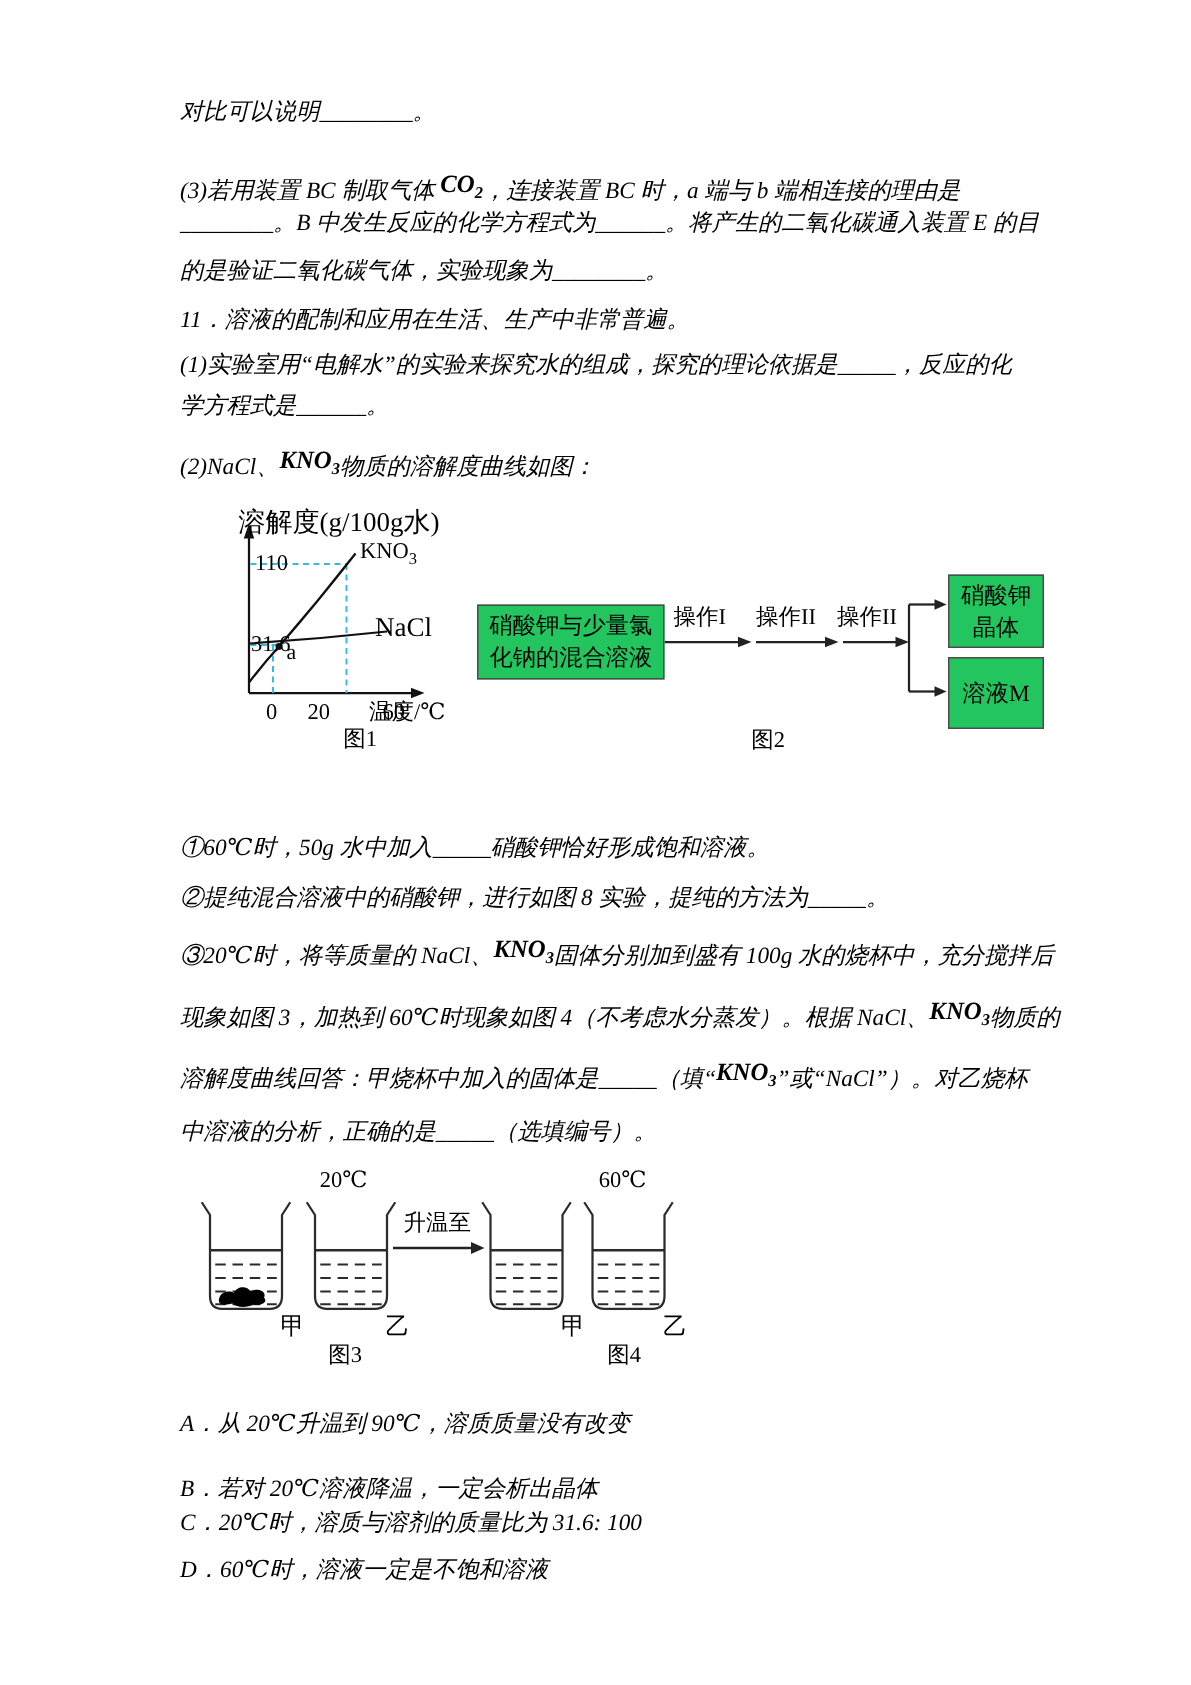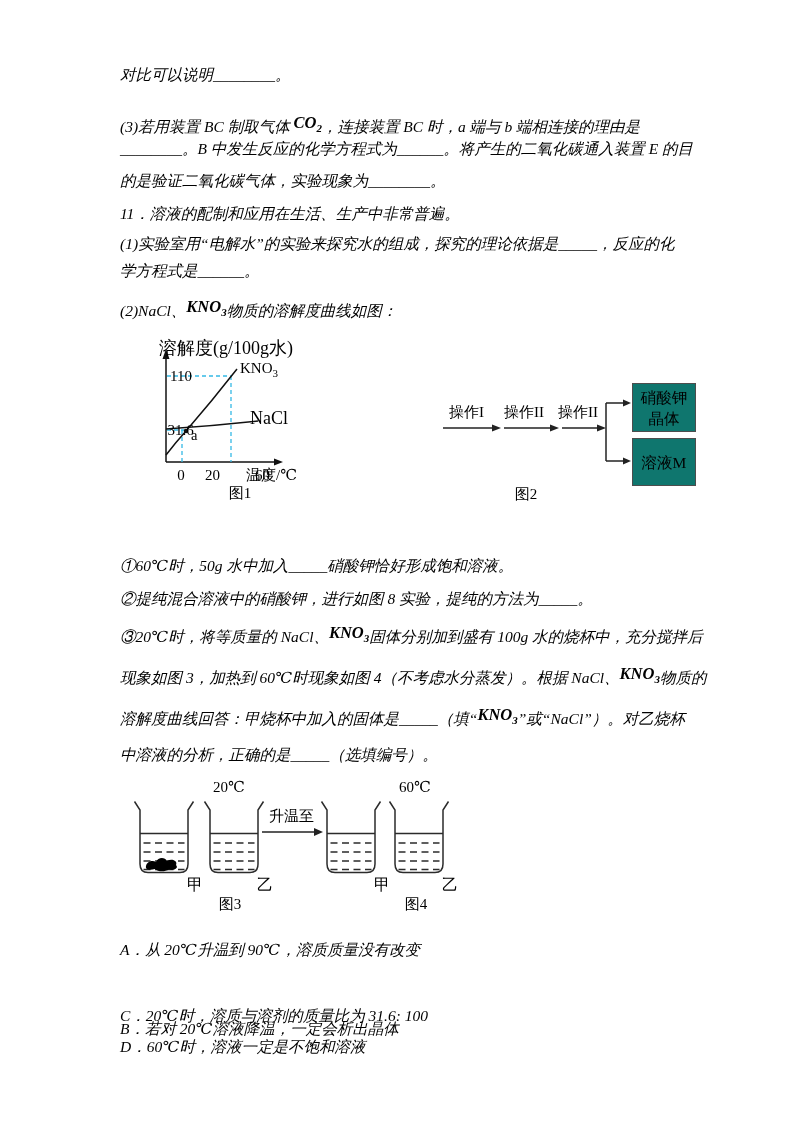--- a/index.html
+++ b/index.html
@@ -10,21 +10,21 @@
   }
   .ln{position:absolute;left:120px;font-size:15.5px;line-height:21px;white-space:nowrap;font-style:italic;}
   .fm{font-weight:bold;font-size:16.5px;position:relative;top:-4px;}
   .fm sub{font-size:11px;font-weight:bold;}
   .fig{position:absolute;}
   .fig .lbl{position:absolute;font-size:15px;white-space:nowrap;line-height:16px;}
   .chart-formula{font-size:16px;}
   .chart-formula sub{font-size:11px;}
   .fbox{position:absolute;border:1.4px solid #4d4d4d;display:flex;flex-direction:column;
         align-items:center;justify-content:center;text-align:right;
-        font-size:15.5px;line-height:21px;background:#0f766e;}
+        font-size:15.5px;line-height:21px;background:#22c55e;}
   .ctr{text-align:center;margin-left:31px;}
   svg{position:absolute;left:0;top:0;overflow:visible;}
 </style>
 </head>
 <body>
 
 <div class="ln" style="top:64px">对比可以说明________。</div>
 
 <div class="ln" style="top:116px"><span>(3)若用装置 BC 制取气体 </span><span class="fm"><span>CO</span><sub>2</sub></span><span>，连接装置 BC 时，a 端与 b 端相连接的理由是</span></div>
 
@@ -74,31 +74,35 @@
     <line x1="186" y1="50" x2="233" y2="50" stroke="#222" stroke-width="1.5"></line>
     <polygon points="232,46.5 241,50 232,53.5" fill="#222"></polygon>
     <line x1="244" y1="50" x2="280" y2="50" stroke="#222" stroke-width="1.5"></line>
     <polygon points="279,46.5 288,50 279,53.5" fill="#222"></polygon>
     <line x1="288" y1="25" x2="288" y2="83" stroke="#222" stroke-width="1.5"></line>
     <line x1="288" y1="25" x2="306" y2="25" stroke="#222" stroke-width="1.5"></line>
     <polygon points="305,21.5 313,25 305,28.5" fill="#222"></polygon>
     <line x1="288" y1="83" x2="306" y2="83" stroke="#222" stroke-width="1.5"></line>
     <polygon points="305,79.5 313,83 305,86.5" fill="#222"></polygon>
   </svg>
+  <div class="fbox" style="left:0;top:25px;width:123px;height:48px">
+    <div>硝酸钾与少量氯</div>
+    <div>化钠的混合溶液</div>
+  </div>
   <div class="lbl" style="left:131px;top:26px">操作I</div>
   <div class="lbl" style="left:186px;top:26px">操作II</div>
   <div class="lbl" style="left:240px;top:26px">操作II</div>
   <div class="fbox" style="left:314px;top:5px;width:62px;height:47px">
     <div>硝酸钾</div>
     <div>晶体</div>
   </div>
   <div class="fbox" style="left:314px;top:60px;width:62px;height:46px">
     <div>溶液M</div>
   </div>
-  <div class="lbl ctr" style="left:147px;top:108px;width:60px">图2</div>
+  <div class="lbl ctr" style="left:133px;top:108px;width:60px">图2</div>
 </div>
 
 <div class="ln" style="top:555px">①60℃时，50g 水中加入_____硝酸钾恰好形成饱和溶液。</div>
 <div class="ln" style="top:588px">②提纯混合溶液中的硝酸钾，进行如图 8 实验，提纯的方法为_____。</div>
 
 <div class="ln" style="top:626px"><span>③20℃时，将等质量的 NaCl、</span><span class="fm"><span>KNO</span><sub>3</sub></span><span>固体分别加到盛有 100g 水的烧杯中，充分搅拌后</span></div>
 
 <div class="ln" style="top:667px"><span>现象如图 3，加热到 60℃时现象如图 4（不考虑水分蒸发）。根据 NaCl、</span><span class="fm"><span>KNO</span><sub>3</sub></span><span>物质的</span></div>
 
 <div class="ln" style="top:708px"><span>溶解度曲线回答：甲烧杯中加入的固体是_____（填“</span><span class="fm"><span>KNO</span><sub>3</sub></span><span>”或“NaCl”）。对乙烧杯</span></div>
@@ -162,15 +166,15 @@
 
   <div class="lbl ctr" style="left:22px;top:98px;width:18px;font-size:16px">甲</div>
   <div class="lbl ctr" style="left:92px;top:98px;width:18px;font-size:16px">乙</div>
   <div class="lbl ctr" style="left:209px;top:98px;width:18px;font-size:16px">甲</div>
   <div class="lbl ctr" style="left:277px;top:98px;width:18px;font-size:16px">乙</div>
   <div class="lbl ctr" style="left:44px;top:117px;width:44px">图3</div>
   <div class="lbl ctr" style="left:230px;top:117px;width:44px">图4</div>
 </div>
 
 <div class="ln" style="top:939px">A．从 20℃升温到 90℃，溶质质量没有改变</div>
-<div class="ln" style="top:1018px">B．若对 20℃溶液降温，一定会析出晶体</div>
+<div class="ln" style="top:982px">B．若对 20℃溶液降温，一定会析出晶体</div>
 <div class="ln" style="top:1005px">C．20℃时，溶质与溶剂的质量比为 31.6: 100</div>
 <div class="ln" style="top:1036px">D．60℃时，溶液一定是不饱和溶液</div>
 
 </body></html>

